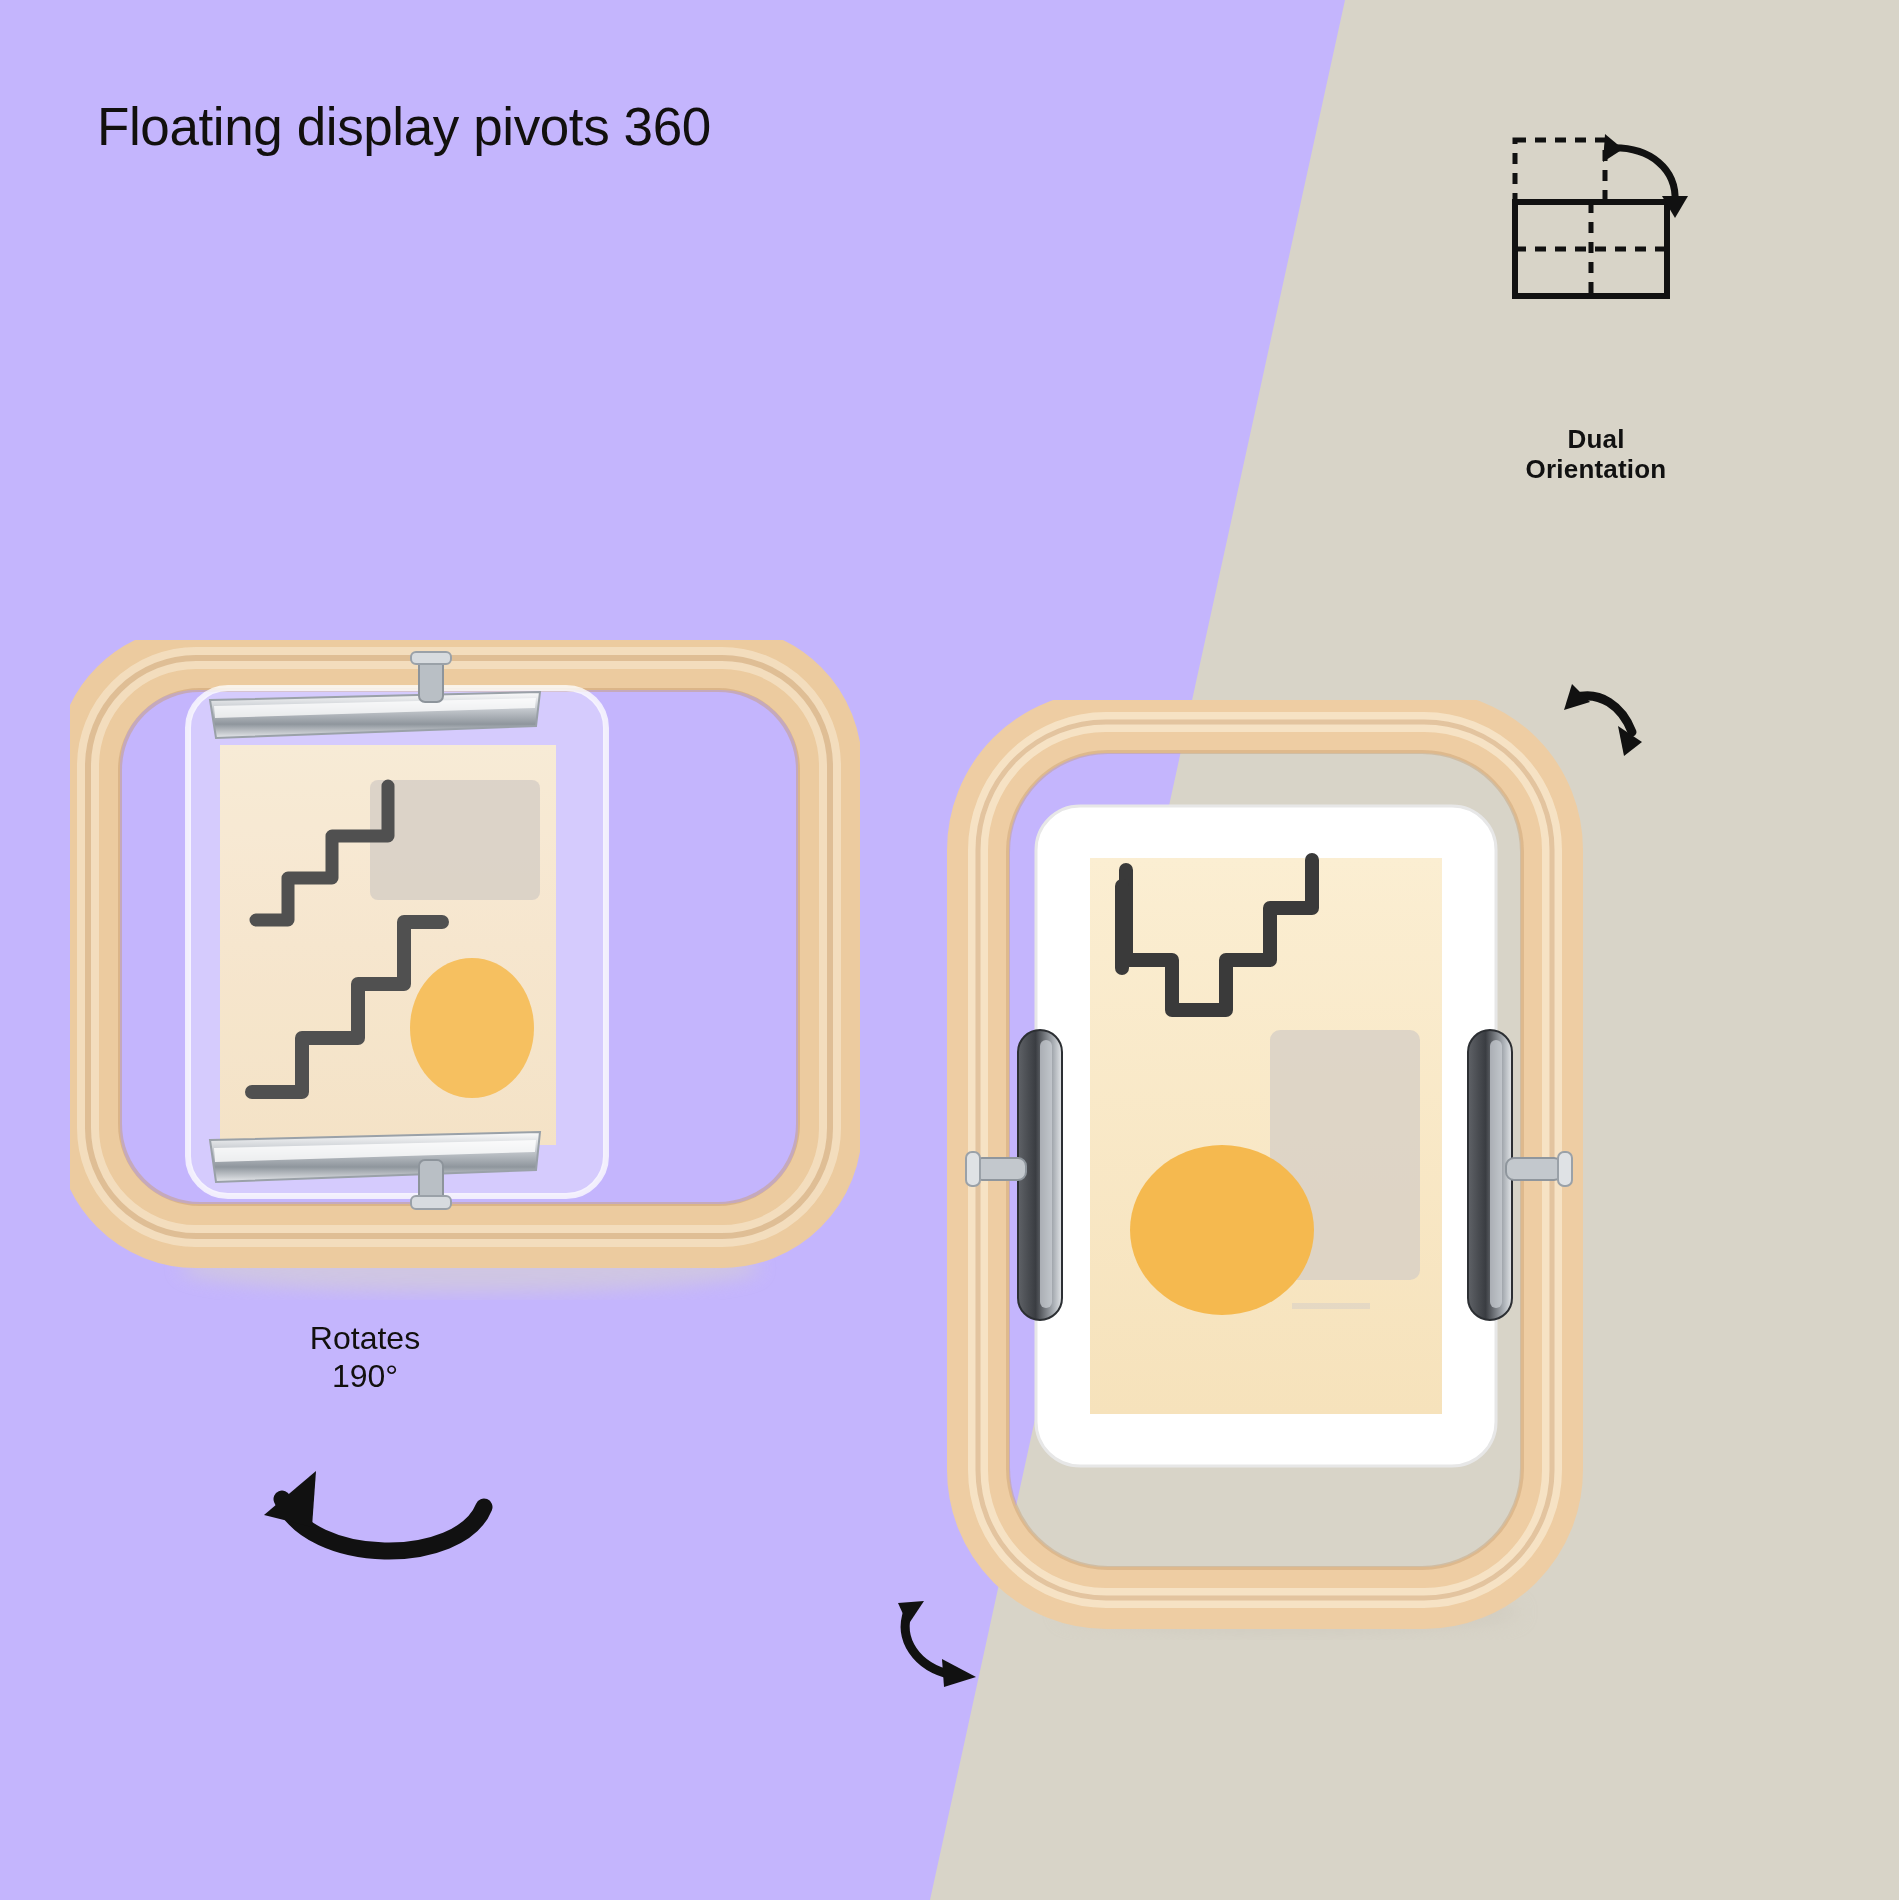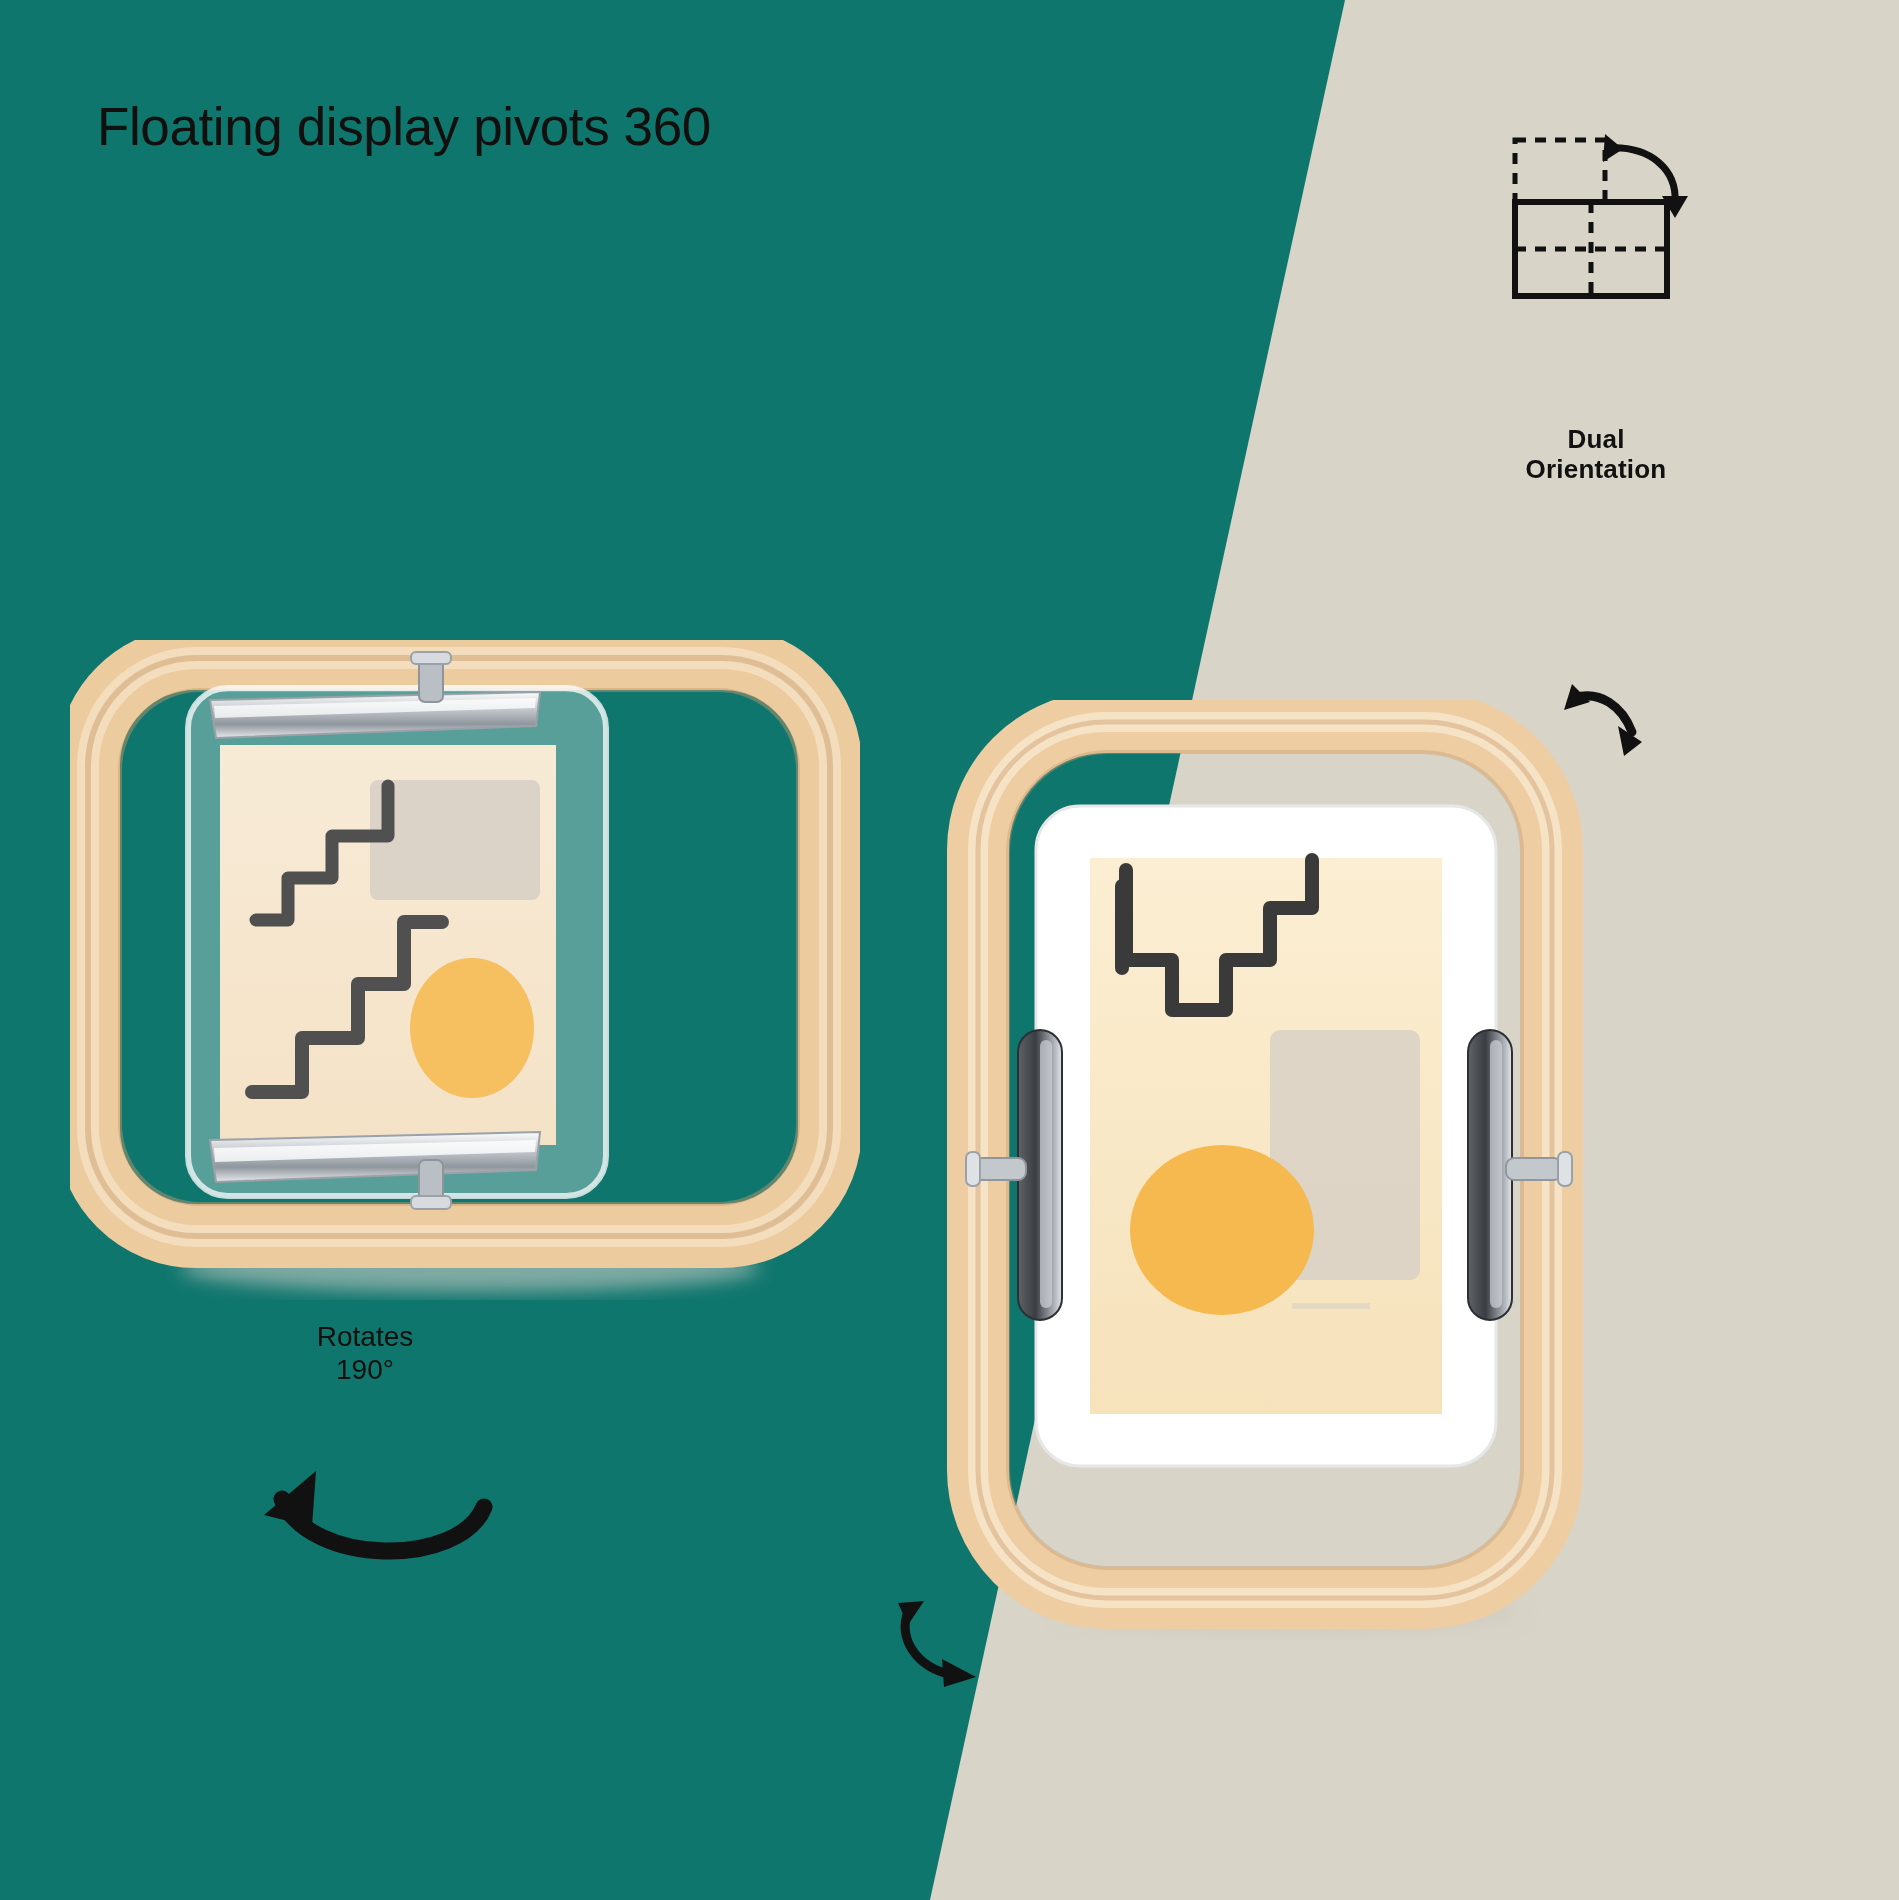--- a/index.html
+++ b/index.html
@@ -3,21 +3,21 @@
 <meta charset="utf-8">
 <style>
   html,body{margin:0;padding:0;}
   body{
     width:1899px;height:1900px;
     background:#ffffff;
     font-family:"Liberation Sans", sans-serif;
     overflow:hidden;
     position:relative;
   }
-  #stage{position:absolute;inset:0;overflow:hidden;background:#0f766e;}
+  #stage{position:absolute;inset:0;overflow:hidden;background:#c4b5fd;}
 
   
   .beige-panel{
     position:absolute;top:0;left:0;width:1899px;height:1900px;
     background:#d8d4c8;
     clip-path:polygon(1345px 0px, 1899px 0px, 1899px 1900px, 930px 1900px);
   }
 
   
   .headline{
@@ -32,21 +32,21 @@
     position:absolute;left:0;right:0;top:347px;
     text-align:center;font-weight:bold;font-size:26px;line-height:1.15;
     color:#111;letter-spacing:0.2px;
   }
   .badge-wrap{position:absolute;left:1437px;top:78px;width:318px;height:420px;}
   .badge-svg{position:absolute;left:0;top:0;width:318px;height:318px;}
 
   
   .rotates-caption{
     position:absolute;left:230px;top:1320px;width:270px;
-    text-align:center;font-size:28px;line-height:1.18;color:#12100e;
+    text-align:center;font-size:32px;line-height:1.18;color:#12100e;
   }
   .rotate-arrow{position:absolute;left:250px;top:1455px;width:260px;height:130px;}
 
   
   .arrow-tr{position:absolute;left:1560px;top:680px;width:90px;height:90px;}
   .arrow-bl{position:absolute;left:890px;top:1595px;width:90px;height:95px;}
 
   
   .umbra{
     position:absolute;left:1322px;top:1770px;

